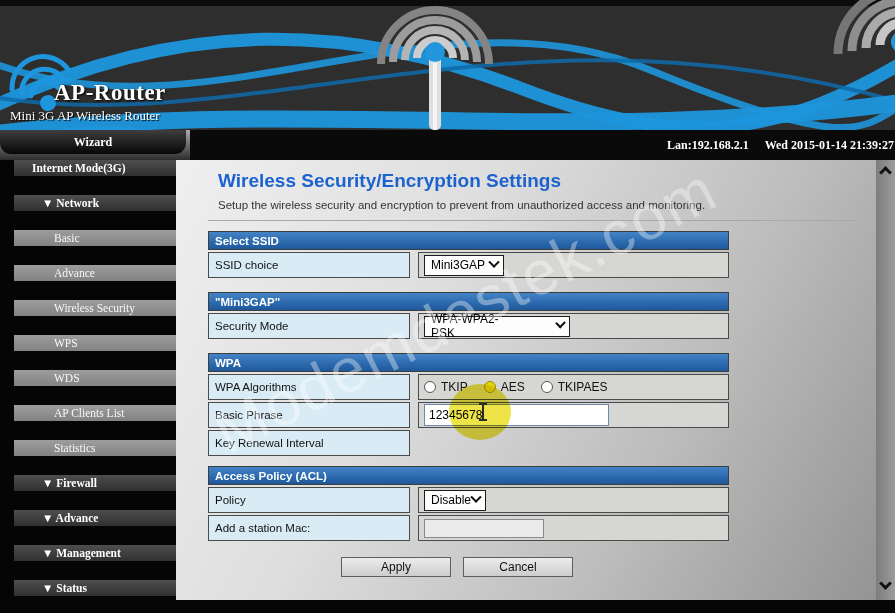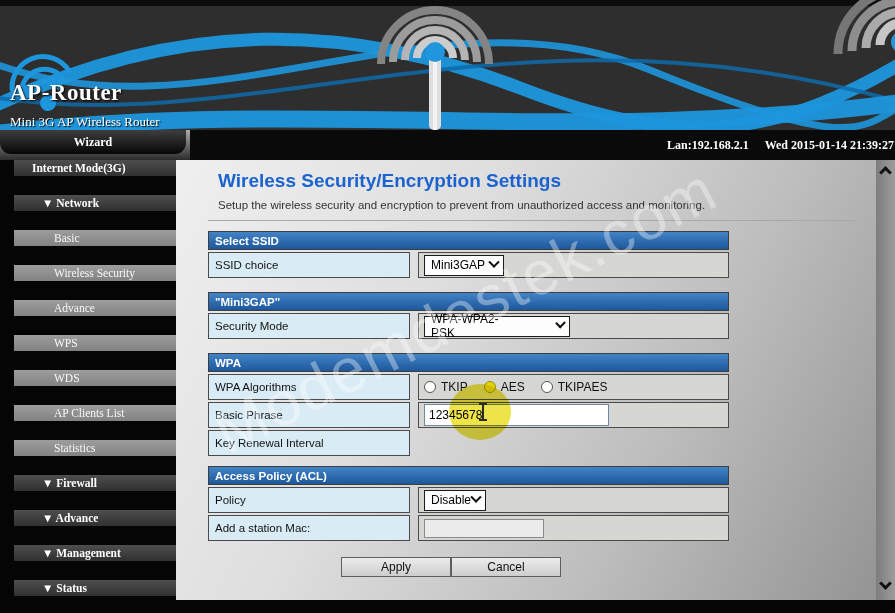--- a/index.html
+++ b/index.html
@@ -5,22 +5,22 @@
   * { margin:0; padding:0; box-sizing:border-box; }
   html,body { background:#000; }
   .app {
     position:relative; width:895px; height:613px; overflow:hidden;
     background:#000; font-family:"Liberation Sans", sans-serif;
   }
 
   
   .header { position:absolute; left:0; top:0; width:895px; height:130px; }
   .brand-block { position:absolute; left:10px; top:80px; z-index:3; color:#fff; }
-  .brand { font:bold 23px "Liberation Serif", serif; letter-spacing:0.5px; text-shadow:1px 1px 2px #000; }
-  .brand-sub { font:13px "Liberation Serif", serif; margin-top:8px; text-shadow:1px 1px 1px #000; }
+  .brand { font:bold 23px "Liberation Serif", serif; letter-spacing:0.5px; text-shadow:1px 1px 2px #000;margin-left:44px; }
+  .brand-sub { font:13px "Liberation Serif", serif; margin-top:2px; text-shadow:1px 1px 1px #000; }
 
   
   .topbar { position:absolute; left:0; top:130px; width:895px; height:30px; background:#0a0a0a; }
   .tabstrip { position:absolute; left:0; top:0; width:190px; height:30px;
               background:linear-gradient(#ababab,#2c2c2c); }
   .wizard-tab { position:absolute; left:0; top:0; width:186px; height:24px;
     background:linear-gradient(#3e3e3e,#060606); border-radius:0 0 11px 11px;
     color:#fff; font:bold 12px "Liberation Serif", serif;
     display:flex; align-items:center; justify-content:center; }
   .statusbar { position:absolute; left:190px; right:0; top:0; height:30px;
@@ -83,21 +83,21 @@
   
   .text-input { font:12px "Liberation Sans", sans-serif; color:#000; padding:0 4px; }
   .inp-pass { width:185px; height:22px; background:#fff; border:1px solid #6f86ad; }
   .inp-key { width:63px; height:20px; background:#fff; border:1px solid #7a7a7a;
     border-top-color:#5e5e5e; border-left-color:#5e5e5e; }
   .inp-mac { width:120px; height:19px; background:#ebebeb; border:1px solid #8a8a8a; }
   .suffix { margin-left:8px; font:11.5px "Liberation Sans", sans-serif; }
   .suffix + .suffix { margin-left:12px; }
 
   
-  .btn-row { display:flex; gap:0; margin:16px 0 0 165px; }
+  .btn-row { display:flex; gap:12px; margin:16px 0 0 165px; }
   .btn { width:110px; height:20px; background:linear-gradient(#ececec,#cdcdcd);
     border:1px solid #5e5e5e; font:12px "Liberation Sans", sans-serif; color:#111;
     display:flex; align-items:center; justify-content:center; cursor:pointer; }
 
   
   .scrollbar { position:absolute; right:0; top:0; width:19px; height:440px;
     background:linear-gradient(to right,#7d7d7d,#9c9c9c); }
   .scroll-up, .scroll-down { position:absolute; left:5px; width:9px; height:9px; }
   .scroll-up { top:8px; border-left:3px solid #111; border-top:3px solid #111;
     transform:rotate(45deg); }
@@ -177,22 +177,22 @@
       <span>Wed 2015-01-14 21:39:27</span>
     </div>
   </div>
 
   <div class="body">
 
     <nav class="sidebar">
       <div class="side-item top first">Internet Mode(3G)</div>
       <div class="side-item top">▼ Network</div>
       <div class="side-item sub">Basic</div>
+      <div class="side-item sub">Advance</div>
       <div class="side-item sub">Wireless Security</div>
-      <div class="side-item sub">Advance</div>
       <div class="side-item sub">WPS</div>
       <div class="side-item sub">WDS</div>
       <div class="side-item sub">AP Clients List</div>
       <div class="side-item sub">Statistics</div>
       <div class="side-item top">▼ Firewall</div>
       <div class="side-item top">▼ Advance</div>
       <div class="side-item top">▼ Management</div>
       <div class="side-item top">▼ Status</div>
       <div class="side-partial"></div>
     </nav>

